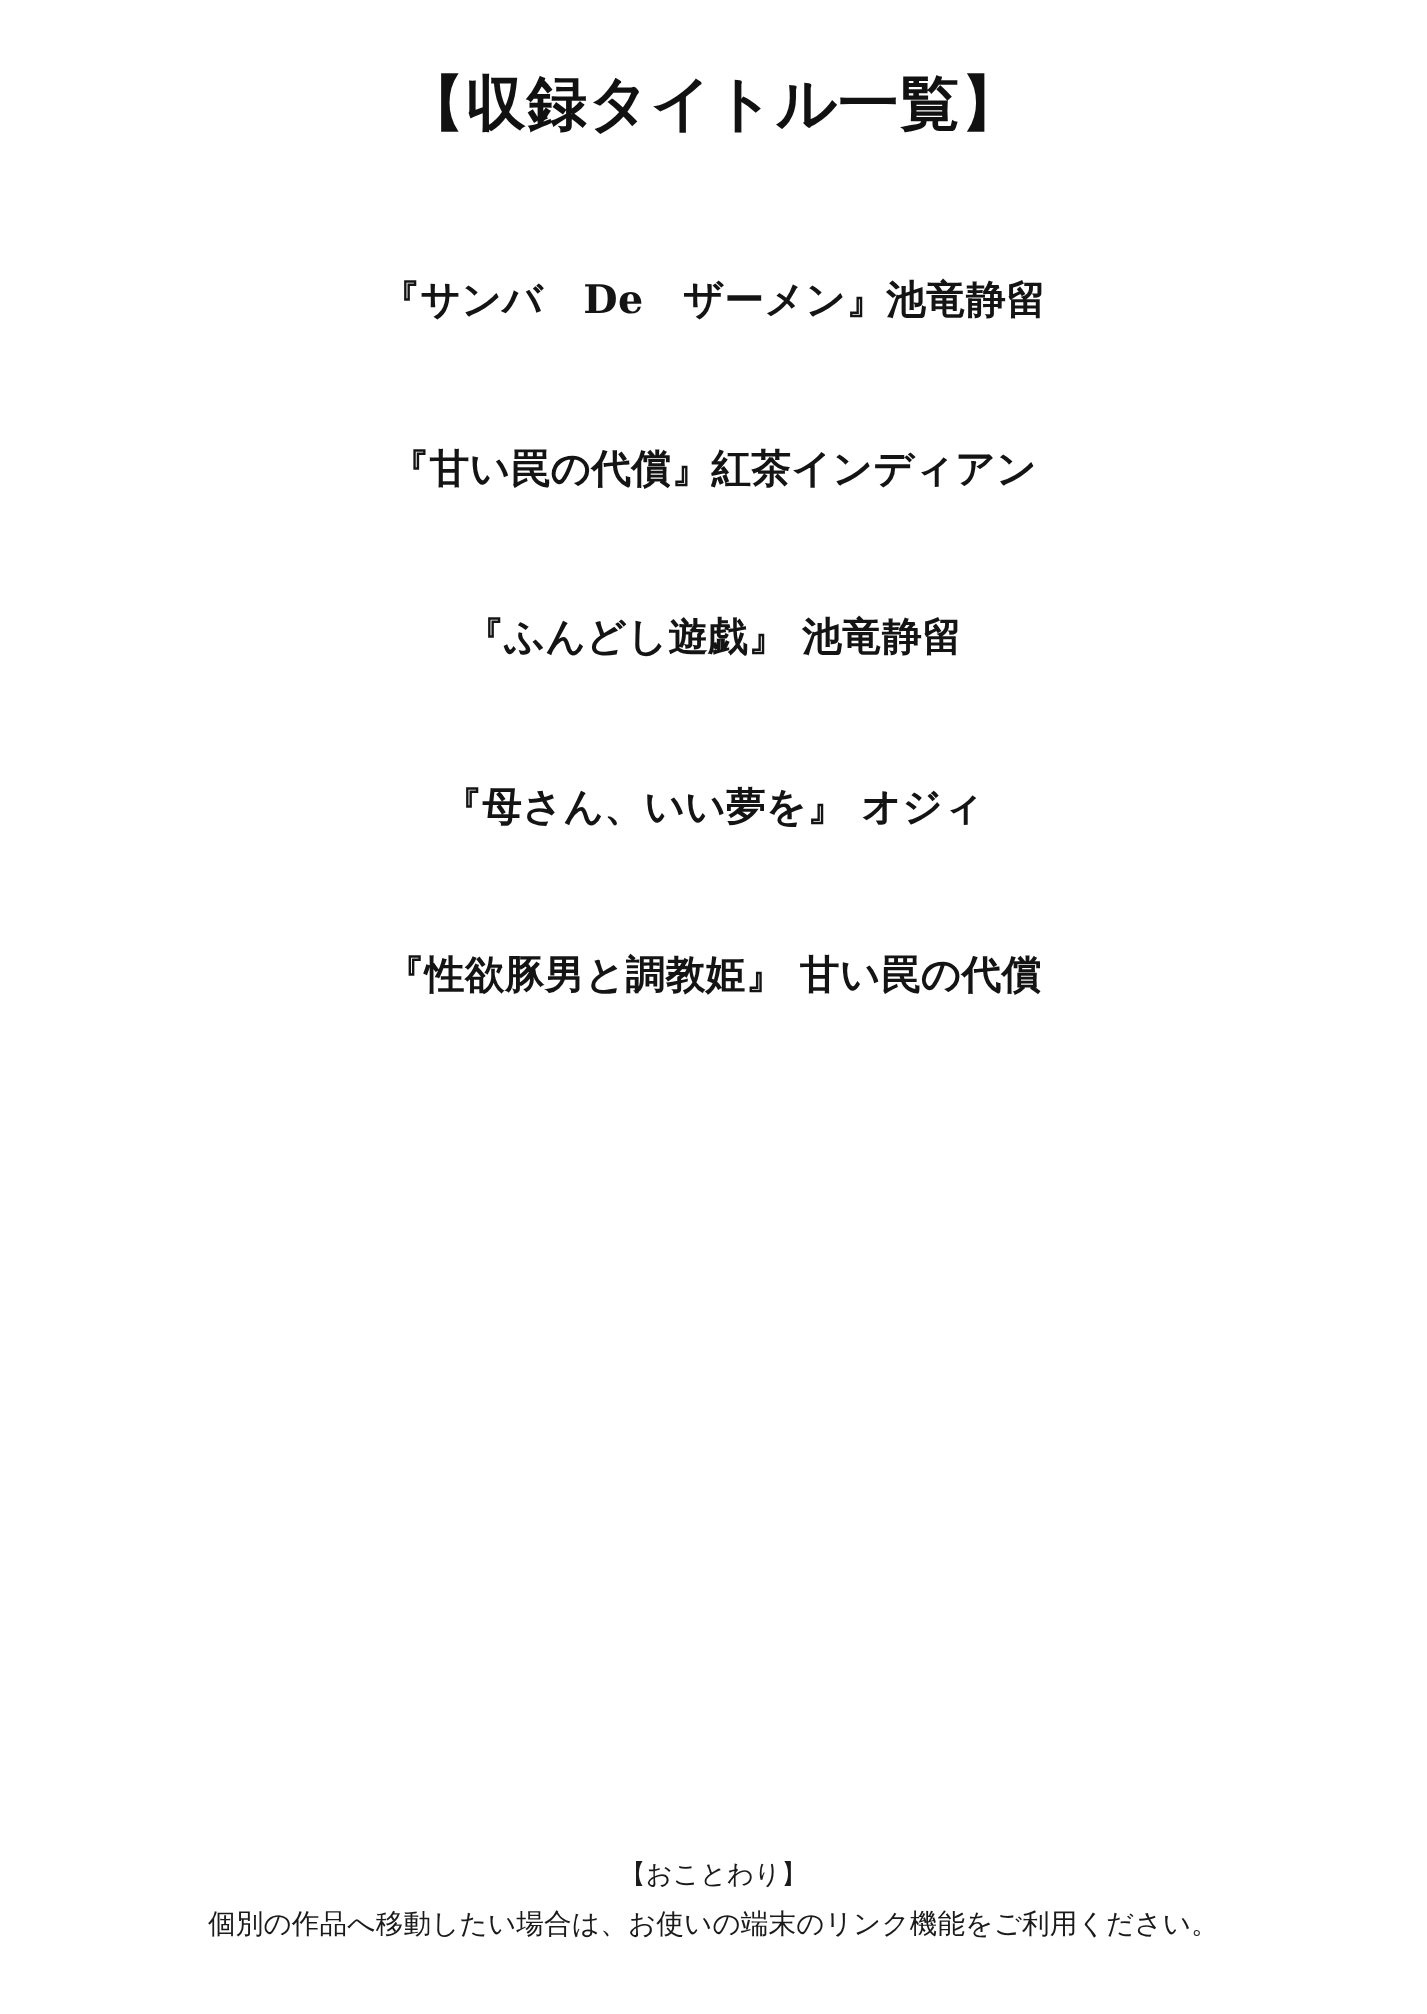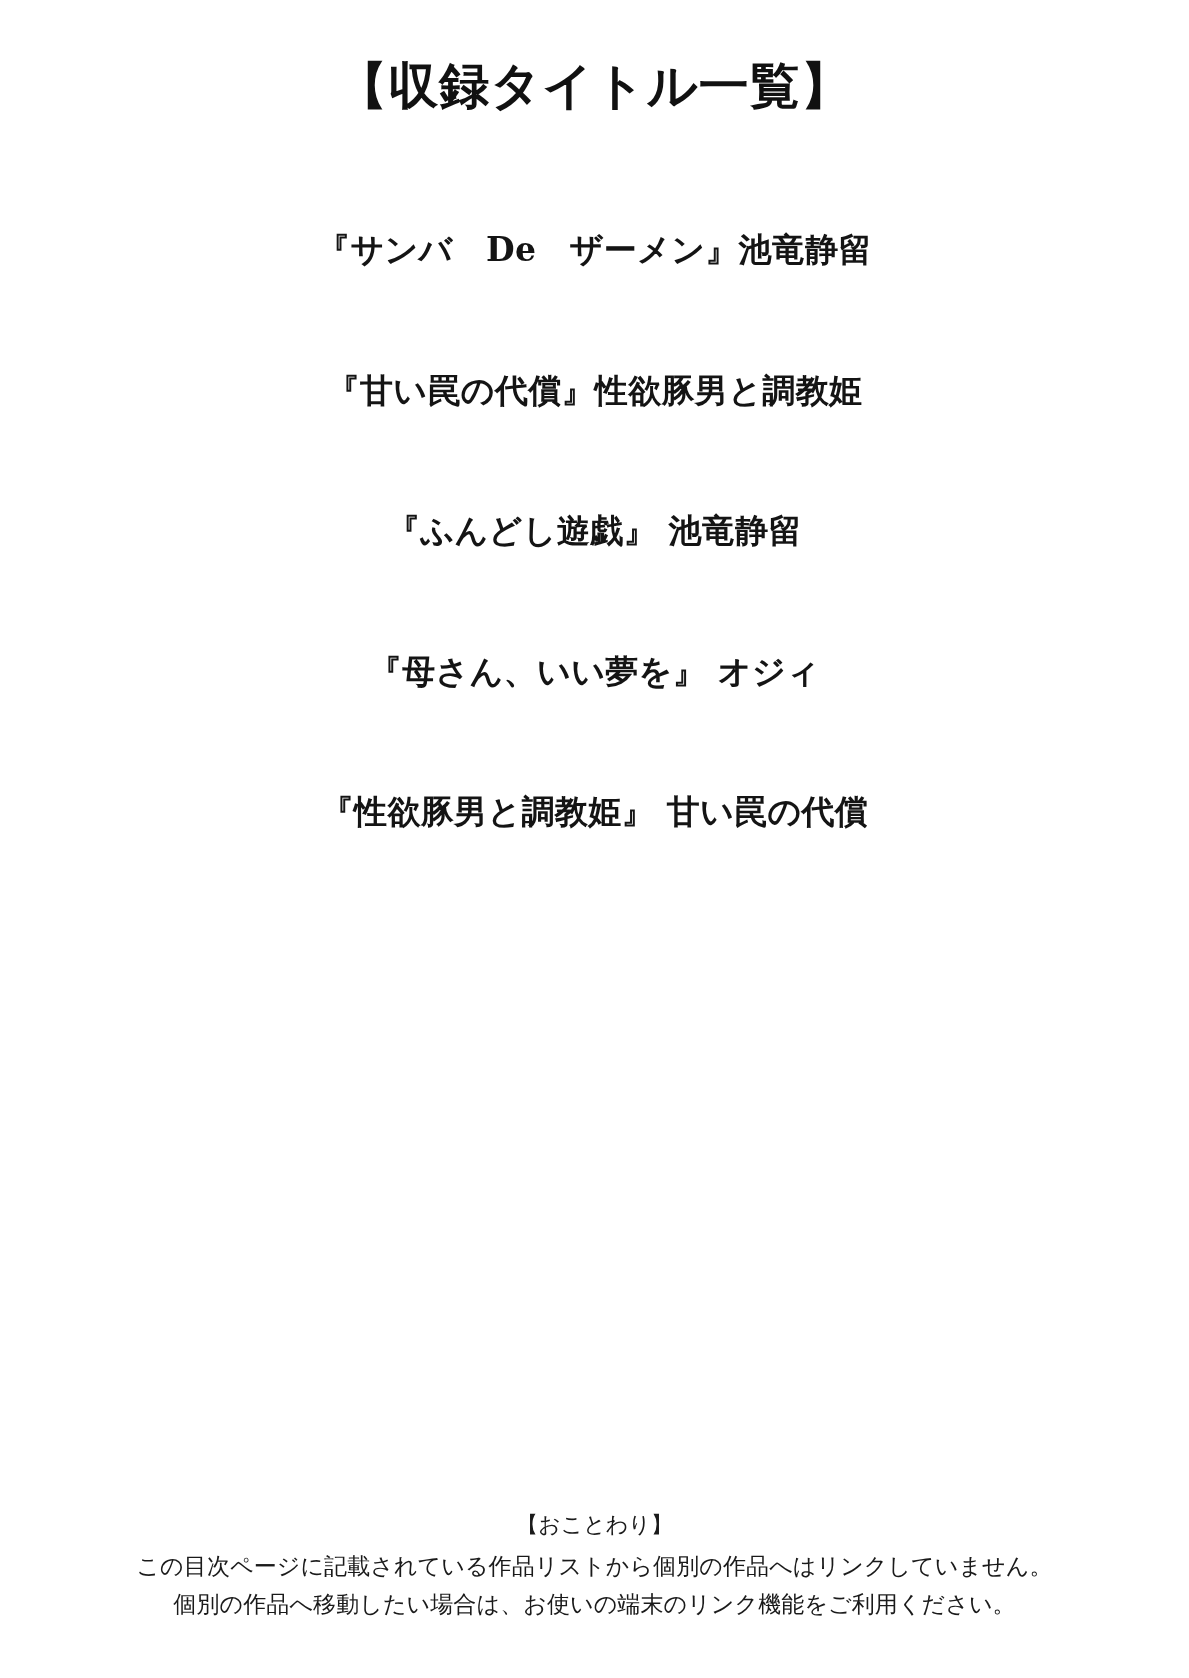--- a/index.html
+++ b/index.html
@@ -76,25 +76,24 @@
 </style>
 </head>
 <body>
 
 <div class="page">
 
   <div class="page-title">【収録タイトル一覧】</div>
 
   <div class="toc-list">
     <div class="toc-entry">『サンバ　De　ザーメン』池竜静留</div>
-    <div class="toc-entry">『甘い罠の代償』性欲豚男と調教姫</div>
+    <div class="toc-entry">『甘い罠の代償』紅茶インディアン</div>
     <div class="toc-entry">『ふんどし遊戯』 池竜静留</div>
     <div class="toc-entry">『母さん、いい夢を』 オジィ</div>
     <div class="toc-entry">『性欲豚男と調教姫』 甘い罠の代償</div>
   </div>
 
   <div class="notice">
     <div class="notice-title">【おことわり】</div>
-    <div class="notice-line">この目次ページに記載されている作品リストから個別の作品へはリンクしていません。</div>
     <div class="notice-line">個別の作品へ移動したい場合は、お使いの端末のリンク機能をご利用ください。</div>
   </div>
 
 </div>
 
 </body></html>

